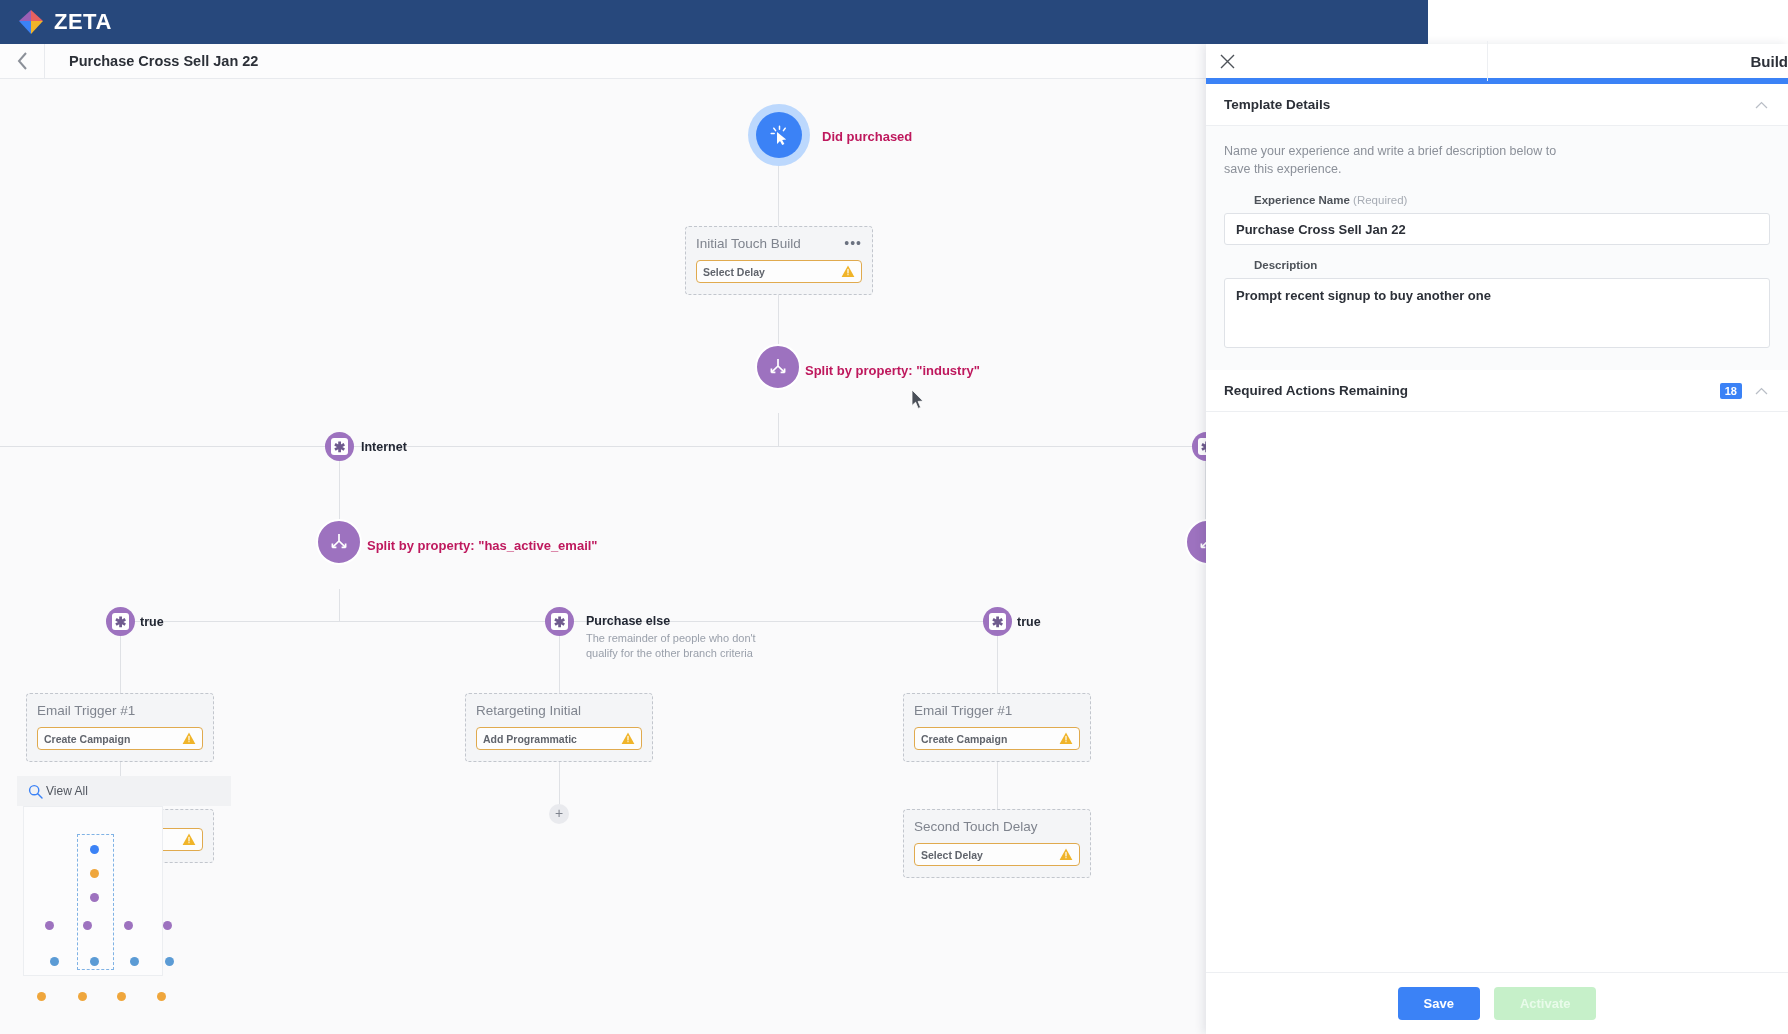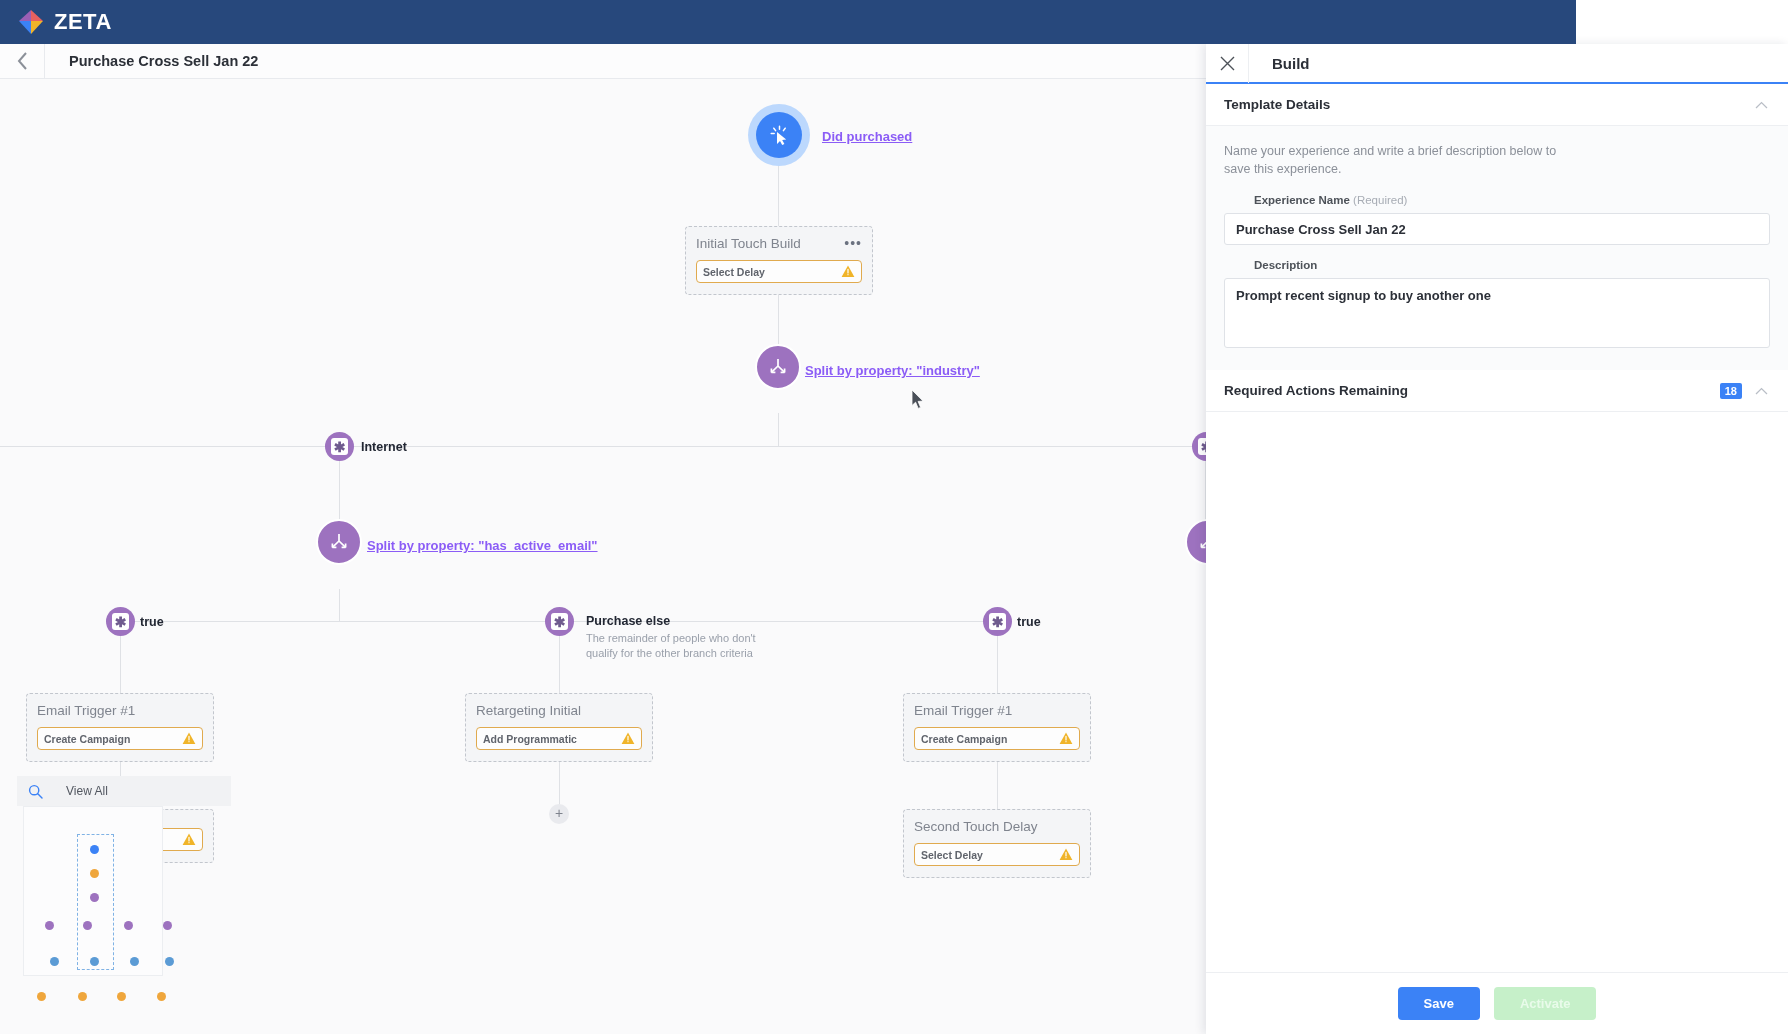--- a/index.html
+++ b/index.html
@@ -5,21 +5,21 @@
   * { box-sizing: border-box; margin: 0; padding: 0; }
   html, body {
     width: 1788px; height: 1034px;
     font-family: "Liberation Sans", sans-serif;
     background: #ffffff; overflow: hidden;
   }
   #app { position: relative; width: 1788px; height: 1034px; }
 
   
   .topbar {
-    position: absolute; top: 0; left: 0; width: 1576px; height: 44px;
+    position: absolute; top: 0; left: 0; width: 1428px; height: 44px;
     background: #27487c; display: flex; align-items: center;
     padding: 0 18px; z-index: 60;
   }
   .brand { display: flex; align-items: center; gap: 10px; }
   .brand-mark { width: 26px; height: 26px; display: block; }
   .brand-text { color: #fff; font-size: 22px; font-weight: bold; letter-spacing: .5px; }
   .topbar-right { margin-left: auto; display: flex; align-items: center; gap: 0; }
   .acct { color: #e6ecf5; font-size: 13.5px; display: flex; align-items: center; gap: 8px; padding: 0 14px; }
   .chev-d { width: 11px; height: 7px; display: block; }
   .tdiv { width: 1px; height: 26px; background: #4a6596; margin: 0 10px; }
@@ -56,21 +56,21 @@
     position: absolute; width: 46px; height: 46px; border-radius: 50%;
     display: flex; align-items: center; justify-content: center;
   }
   .node-halo {
     position: absolute; width: 62px; height: 62px; border-radius: 50%;
     background: #bcd8fd;
   }
   .node-blue { background: #3b82f6; }
   .node-purple { background: #9d72bf; border: 2px solid #ffffff; }
   .node-label {
-    position: absolute; font-size: 13px; font-weight: bold; color: #8b5cf6; white-space: nowrap; text-decoration: underline;
+    position: absolute; font-size: 13px; font-weight: bold; color: #be185d; white-space: nowrap;
   }
   
   .node-sm {
     position: absolute; width: 29px; height: 29px; border-radius: 50%;
     background: #9d72bf; display: flex; align-items: center; justify-content: center;
   }
   .ast-box {
     width: 17px; height: 17px; border-radius: 3px; background: #fff;
     display: flex; align-items: center; justify-content: center;
     color: #6f5b8e; font-size: 14px; line-height: 1; font-weight: bold;
@@ -97,40 +97,40 @@
   .warn-tri { margin-left: auto; display: block; }
   .plus-btn {
     position: absolute; width: 20px; height: 20px; border-radius: 50%;
     background: #e9eaee; color: #7d828c; font-size: 14px; line-height: 18px;
     text-align: center;
   }
 
   
   .viewall {
     position: absolute; left: 17px; top: 697px; width: 214px; height: 30px;
-    background: #f1f2f4; display: flex; align-items: center; gap: 23px;
+    background: #f1f2f4; display: flex; align-items: center; gap: 3px;
     padding-left: 11px; z-index: 22;
   }
   .viewall-label { font-size: 12px; color: #525760; }
   .minimap {
     position: absolute; left: 23px; top: 727px; width: 140px; height: 170px;
     background: #fcfcfd; border: 1px solid #eceef1; z-index: 21;
   }
   .mm-dot { position: absolute; width: 9px; height: 9px; border-radius: 50%; }
   .mm-view { position: absolute; border: 1px dashed #7fb2e5; background: rgba(255,255,255,.2); }
   .cursor-arrow { position: absolute; z-index: 25; }
 
   
   .panel {
     position: absolute; top: 44px; right: 0; width: 582px; height: 990px;
     background: #ffffff; box-shadow: -3px 0 9px rgba(20,30,60,.10); z-index: 50;
     display: flex; flex-direction: column;
   }
   .panel-head {
-    height: 40px; display: flex; align-items: center; border-bottom: 2px solid #3b82f6; flex: none;
+    height: 40px; display: flex; align-items: center; border-bottom: 6px solid #3b82f6; flex: none; justify-content: space-between;
   }
   .panel-close { width: 42px; height: 40px; display: flex; align-items: center; justify-content: center; }
   .panel-head-div { width: 1px; height: 40px; background: #edeff2; }
   .panel-title { font-size: 15px; color: #2c3038; font-weight: 600; padding-left: 23px; }
   .acc-row {
     height: 42px; display: flex; align-items: center; padding: 0 20px 0 18px;
     border-bottom: 1px solid #edeff2; flex: none; background: #fff;
   }
   .acc-title { font-size: 13.5px; color: #2c3038; font-weight: bold; }
   .acc-right { margin-left: auto; display: flex; align-items: center; gap: 13px; justify-content: center; }

